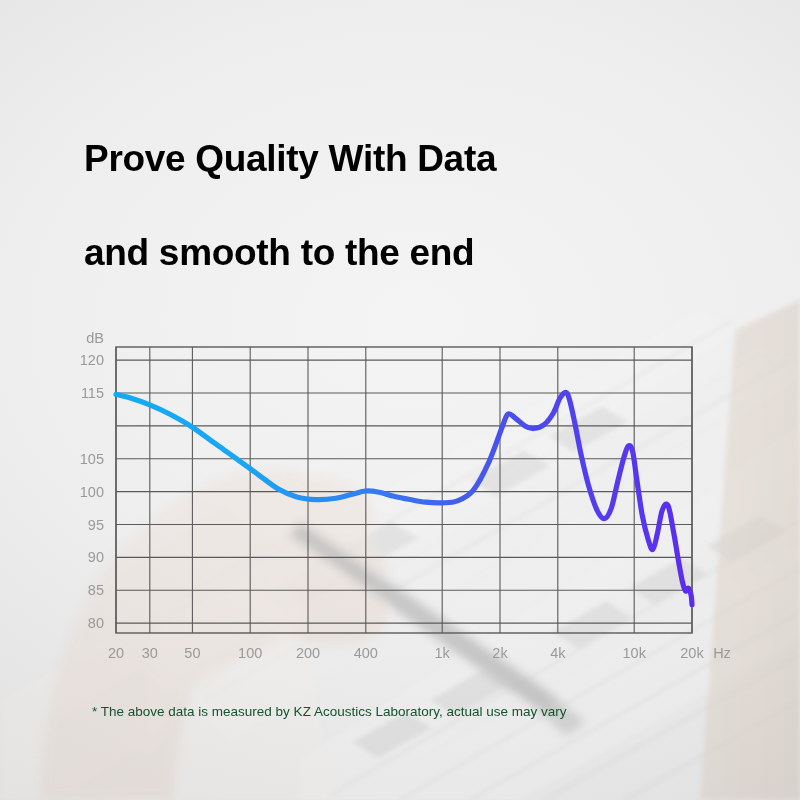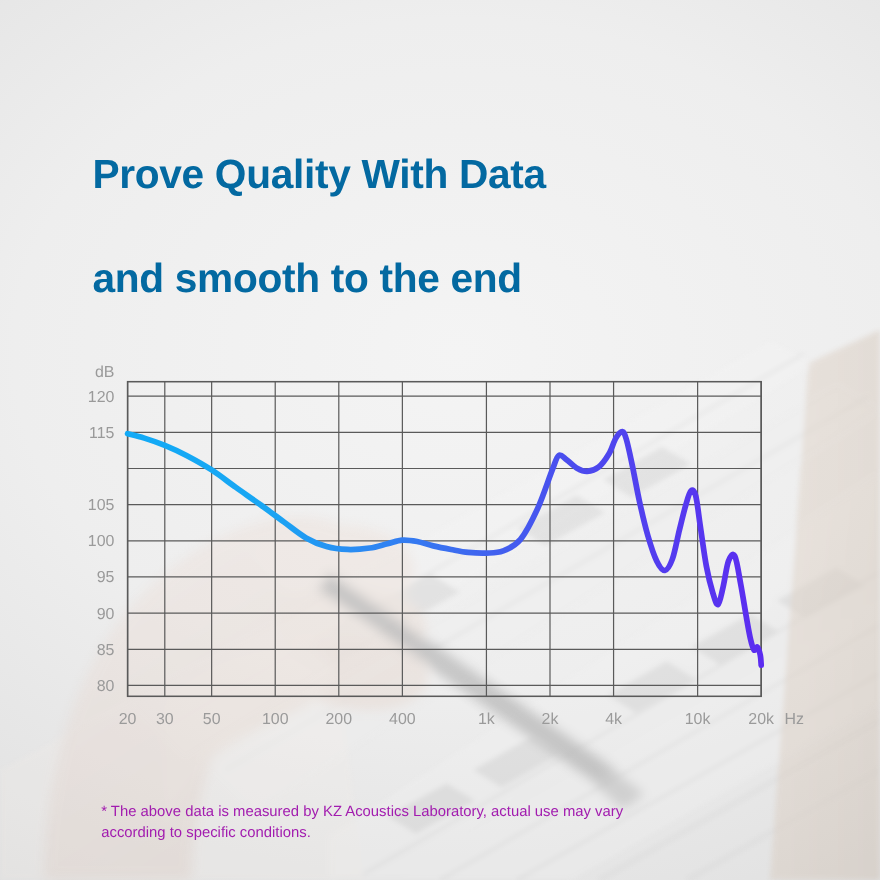--- a/index.html
+++ b/index.html
@@ -15,37 +15,37 @@
   #bg-gradient{
     position:absolute;inset:0;
     background:
       radial-gradient(120% 90% at 52% 40%, #f4f4f4 0%, #eeeeee 42%, #e3e3e3 72%, #d8d8d8 100%);
   }
   #bg-photo{position:absolute;inset:0;opacity:.30;}
 
   
   #headline{
     position:absolute;left:84px;top:88px;width:660px;
-    color:#0369a1;
+    color:#000000;
     font-weight:bold;
     font-size:37px;
     line-height:47px;
     letter-spacing:-0.3px;
     font-stretch:condensed;
     white-space:pre-line;
   }
   #headline .hl{display:block;}
 
   
   #chart{position:absolute;left:0;top:0;width:800px;height:800px;}
 
   
   #footnote{
-    position:absolute;left:92px;top:728px;width:580px;
-    color:#a21caf;
+    position:absolute;left:92px;top:702px;width:580px;
+    color:#14532d;
     font-size:13.5px;
     line-height:19px;
   }
   #footnote .fl{display:block;}
 </style>
 </head>
 <body>
 
 <div id="bg-wrap">
   <div id="bg-gradient"></div>
@@ -195,14 +195,13 @@
       <text x="692" y="658" text-anchor="middle" fill="#9a9a9a" font-size="14.5" font-family="&quot;Liberation Sans&quot;, sans-serif">20k</text>
       <text x="722" y="658" text-anchor="middle" fill="#9a9a9a" font-size="14.5" font-family="&quot;Liberation Sans&quot;, sans-serif">Hz</text>
     </g>
   <g id="curve-layer">
       <path d="M116.00,394.34 C118.53,395.00 125.57,396.53 131.20,398.28 C136.84,400.04 143.42,402.23 149.81,404.86 C156.20,407.49 162.42,410.34 169.52,414.06 C176.62,417.79 184.94,422.39 192.40,427.21 C199.86,432.03 206.91,437.73 214.28,442.99 C221.66,448.25 229.34,453.51 236.65,458.77 C243.96,464.03 251.21,469.51 258.15,474.55 C265.08,479.59 271.81,485.29 278.26,489.01 C284.71,492.74 290.58,495.15 296.87,496.90 C303.15,498.66 309.42,499.31 315.95,499.53 C322.48,499.75 330.01,499.10 336.06,498.22 C342.11,497.34 347.29,495.48 352.25,494.27 C357.20,493.07 361.30,491.31 365.80,490.99 C370.30,490.66 374.57,491.42 379.25,492.30 C383.92,493.18 388.72,495.04 393.85,496.25 C398.99,497.45 404.74,498.55 410.04,499.53 C415.34,500.52 420.29,501.62 425.65,502.16 C431.01,502.71 436.91,503.04 442.20,502.82 C447.49,502.60 452.24,502.93 457.41,500.85 C462.57,498.77 467.94,496.79 473.18,490.33 C478.43,483.86 484.05,472.58 488.87,462.06 C493.68,451.54 498.88,435.21 502.06,427.21 C505.24,419.21 505.76,415.60 507.95,414.06 C510.14,412.53 512.36,416.03 515.20,418.01 C518.05,419.98 521.92,424.14 525.02,425.90 C528.13,427.65 530.61,428.75 533.81,428.53 C537.01,428.31 540.96,427.21 544.25,424.58 C547.53,421.95 550.92,417.13 553.52,412.75 C556.12,408.36 557.82,401.68 559.86,398.28 C561.89,394.89 564.15,392.15 565.75,392.37 C567.34,392.58 567.96,394.56 569.45,399.60 C570.95,404.64 572.75,413.30 574.72,422.61 C576.69,431.92 578.92,444.85 581.26,455.48 C583.61,466.11 586.16,477.29 588.78,486.38 C591.40,495.48 594.38,504.68 596.99,510.05 C599.60,515.42 602.07,518.93 604.46,518.60 C606.85,518.27 609.12,514.22 611.32,508.08 C613.52,501.94 615.62,490.00 617.65,481.78 C619.69,473.56 621.79,464.69 623.54,458.77 C625.29,452.85 626.66,447.59 628.15,446.28 C629.65,444.96 631.10,445.51 632.52,450.88 C633.94,456.25 635.06,467.87 636.67,478.49 C638.27,489.12 640.26,504.57 642.15,514.66 C644.04,524.74 646.23,533.17 648.00,538.98 C649.78,544.79 651.25,550.38 652.81,549.50 C654.37,548.62 655.78,540.30 657.35,533.72 C658.93,527.15 660.48,514.76 662.26,510.05 C664.04,505.34 666.16,501.94 668.01,505.45 C669.87,508.96 671.65,521.89 673.39,531.09 C675.13,540.30 676.97,552.35 678.45,560.68 C679.93,569.01 681.11,576.02 682.28,581.06 C683.46,586.10 684.45,589.72 685.50,590.92 C686.55,592.13 687.65,587.52 688.60,588.29 C689.54,589.06 690.59,592.78 691.16,595.52 C691.73,598.26 691.86,603.19 692.00,604.73" fill="none" stroke="url(#curveGrad)" stroke-width="5.2" stroke-linecap="round" stroke-linejoin="round"></path>
     </g>
 </svg>
 
 <div id="footnote">
   <span class="fl">* The above data is measured by KZ Acoustics Laboratory, actual use may vary</span>
-  <span class="fl">according to specific conditions.</span>
 </div>
 
 </body></html>

